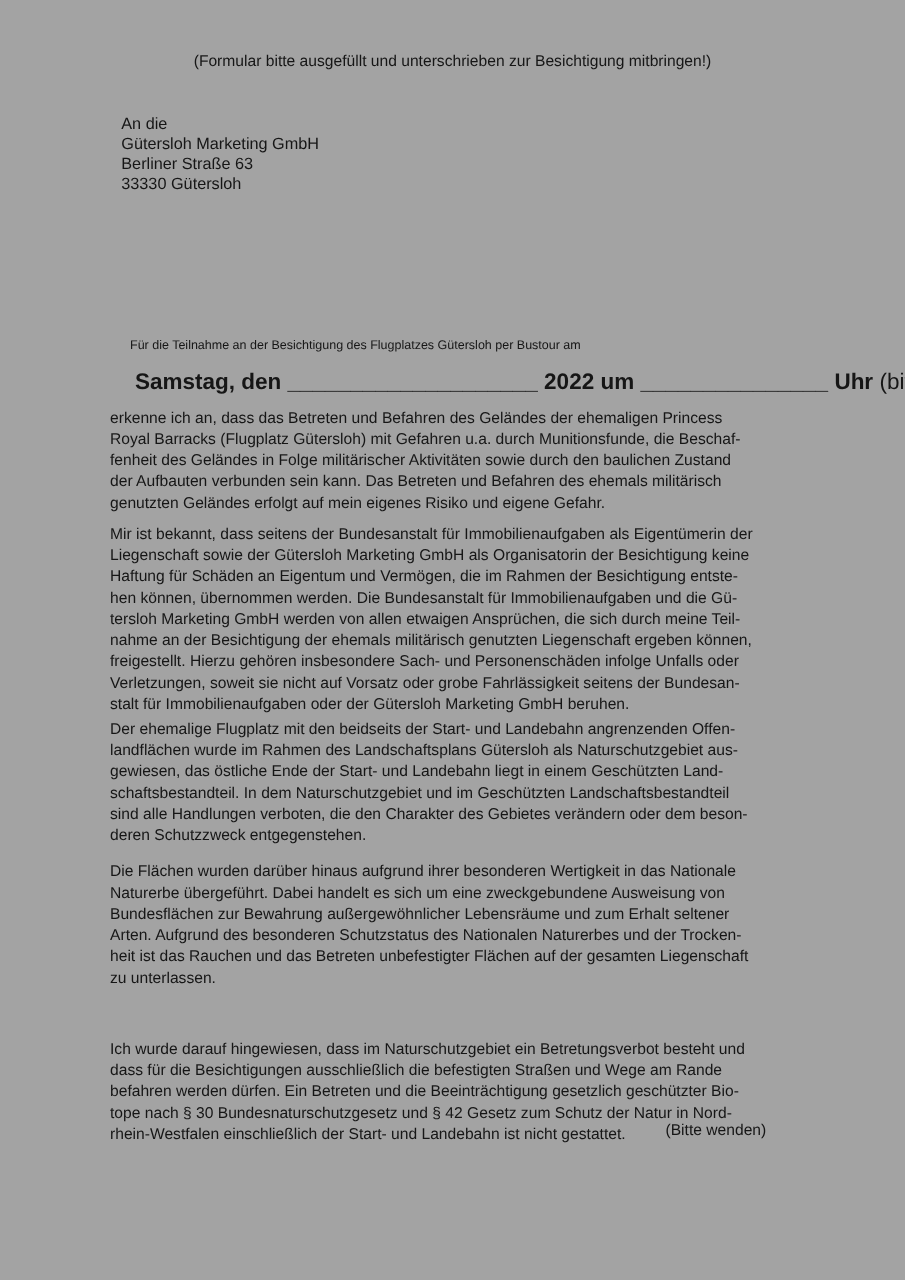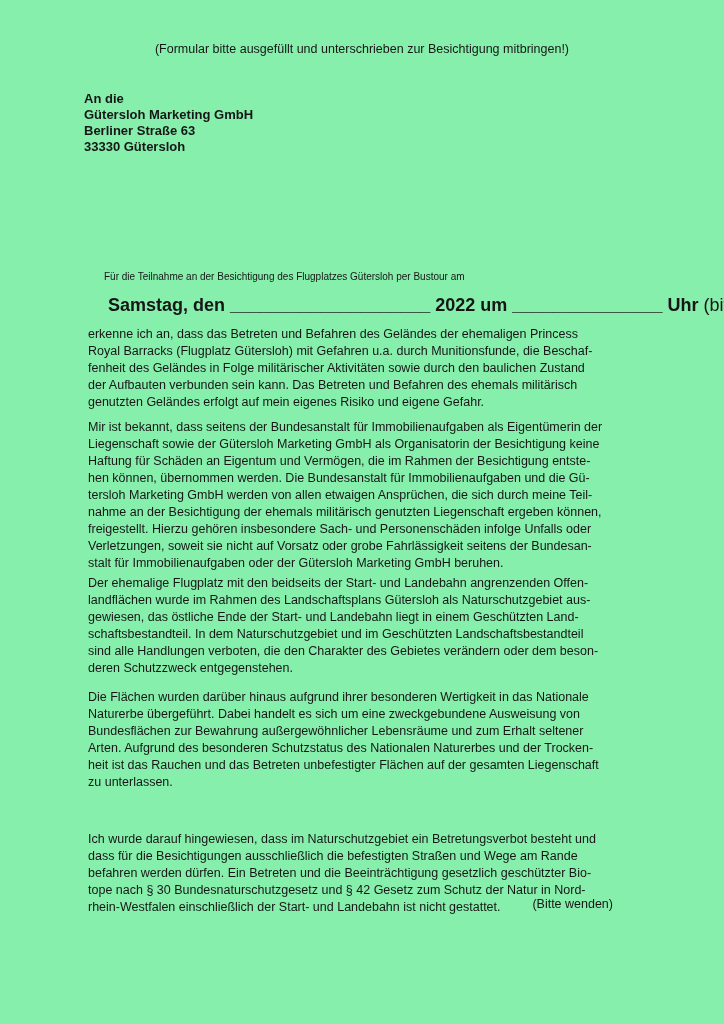--- a/index.html
+++ b/index.html
@@ -4,41 +4,41 @@
 <style>
   html, body {
     margin: 0;
     padding: 0;
     background: #ffffff;
   }
   .page {
     position: relative;
     width: 724px;
     height: 1024px;
-    background: #86efac;
+    background: #a3a3a3;
     font-family: "Liberation Sans", "DejaVu Sans", sans-serif;
     color: #161616;
     overflow: hidden;
   }
   .abs { position: absolute; }
   .centered {
     left: 0;
     width: 724px;
     text-align: center;
   }
   .note-line {
     top: 41px;
     font-size: 12.5px;
     line-height: 17px;
   }
   .recipient {
     top: 91px;
-    left: 84px;
+    left: 97px;
     font-size: 13px;
-    font-weight: bold;
+    font-weight: normal;
     line-height: 16px;
     white-space: pre;
   }
   .doc-title {
     top: 188px;
     font-size: 27px;
     font-weight: bold;
     line-height: 31px;
     letter-spacing: 0px;
   }

